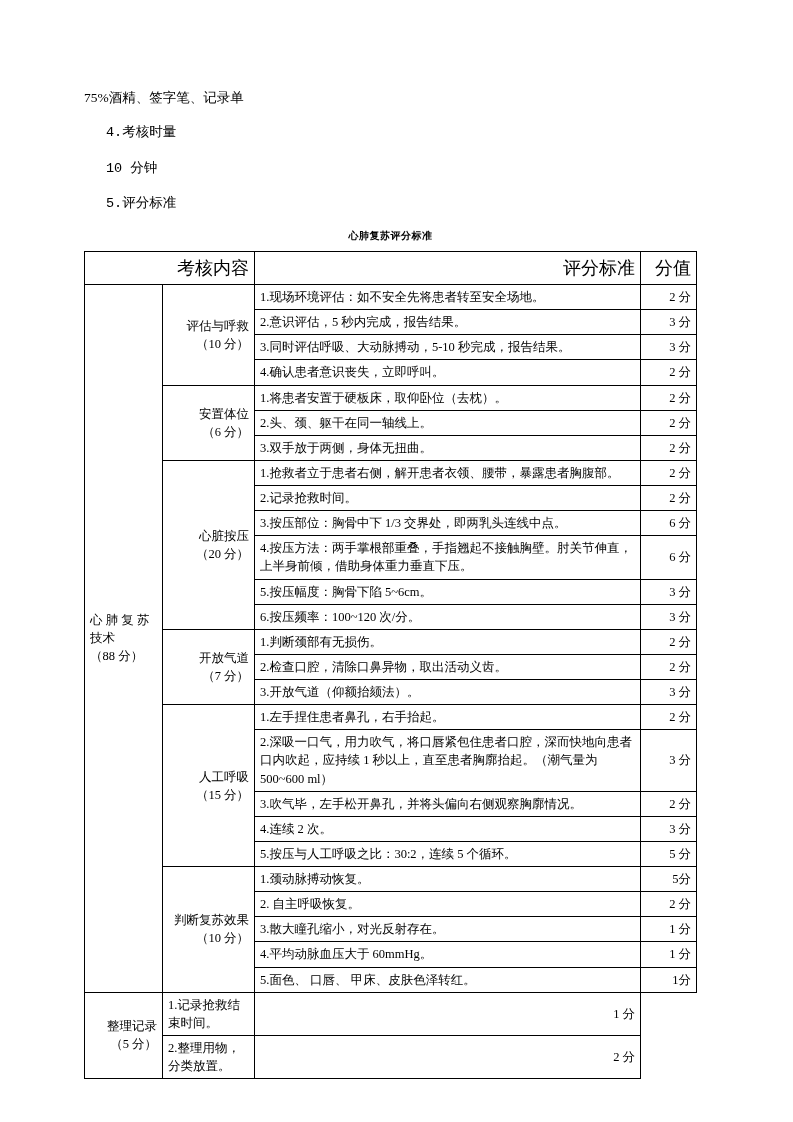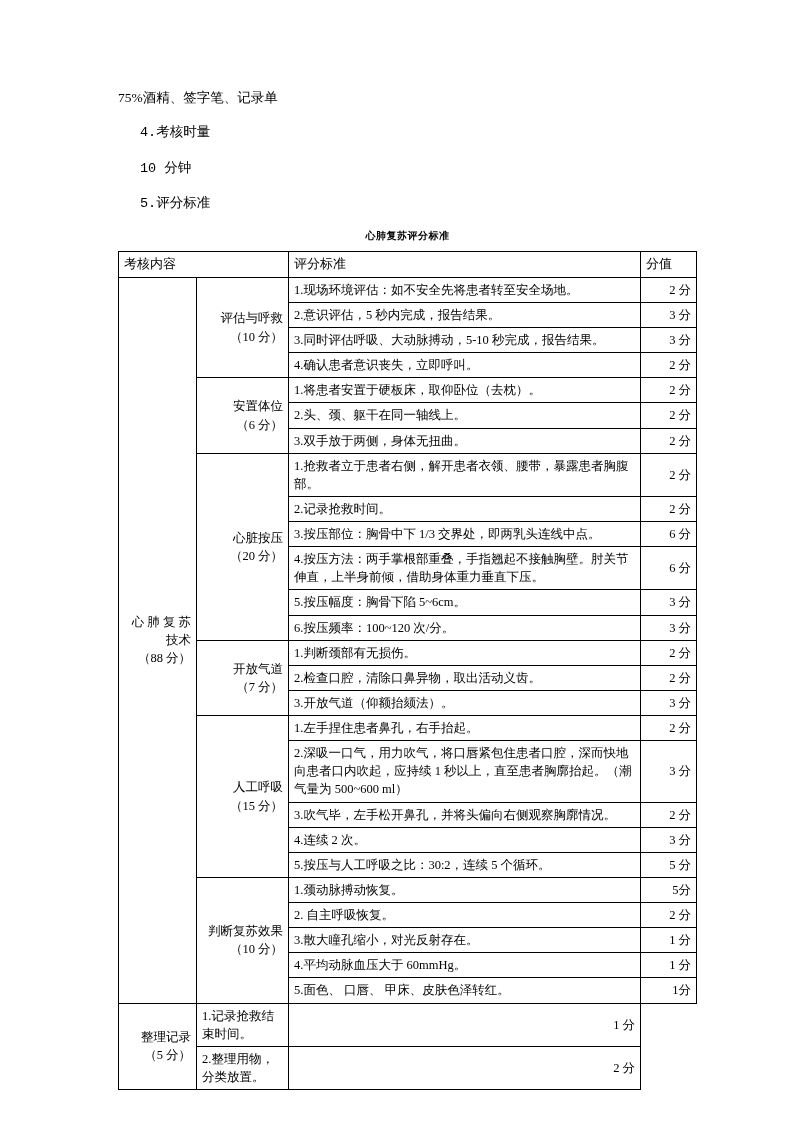--- a/index.html
+++ b/index.html
@@ -11,21 +11,21 @@
     width: 793px;
     height: 1122px;
     font-family: "Liberation Serif", "DejaVu Serif", serif;
     color: #000000;
     position: relative;
   }
   .page {
     width: 793px;
     height: 1032px;
     box-sizing: border-box;
-    padding: 88px 96px 0 118px;
+    padding: 88px 96px 0 84px;
     position: relative;
   }
   .intro-line {
     font-size: 13.5px;
     line-height: 1.5;
     margin: 0 0 15px 0;
     white-space: nowrap;
   }
   .intro-line.indent {
     padding-left: 22px;
@@ -45,27 +45,27 @@
     font-size: 12.5px;
   }
   table.score td, table.score th {
     border: 1px solid #000000;
     padding: 3px 5px;
     vertical-align: middle;
     line-height: 1.45;
     font-weight: normal;
   }
   th.hdr {
+    text-align: right;
+    font-weight: bold;
+    font-size: 18px;
+    padding: 4px 2px;
+  }
+  td.col-main {
     text-align: left;
-    font-weight: bold;
-    font-size: 13px;
-    padding: 4px 2px;
-  }
-  td.col-main {
-    text-align: right;
     width: 78px;
     line-height: 1.8;
   }
   td.col-sub {
     text-align: right;
     width: 92px;
     line-height: 1.9;
   }
   td.col-crit {
     text-align: left;

